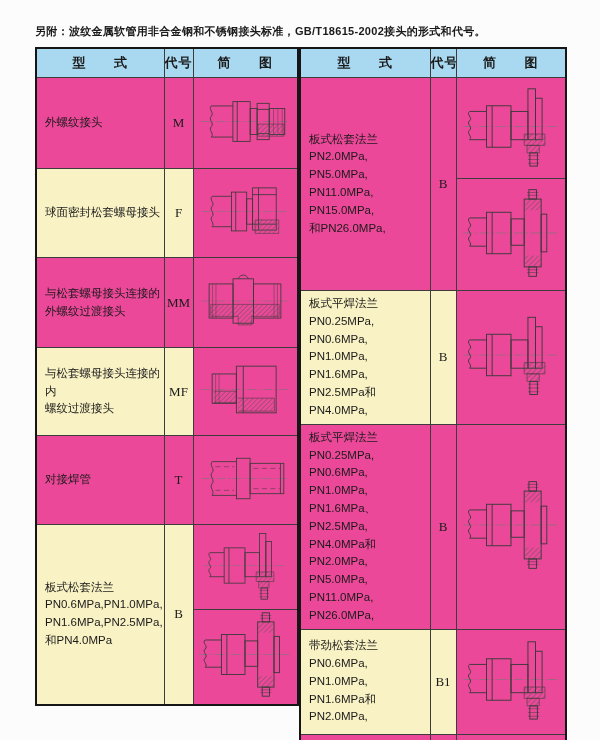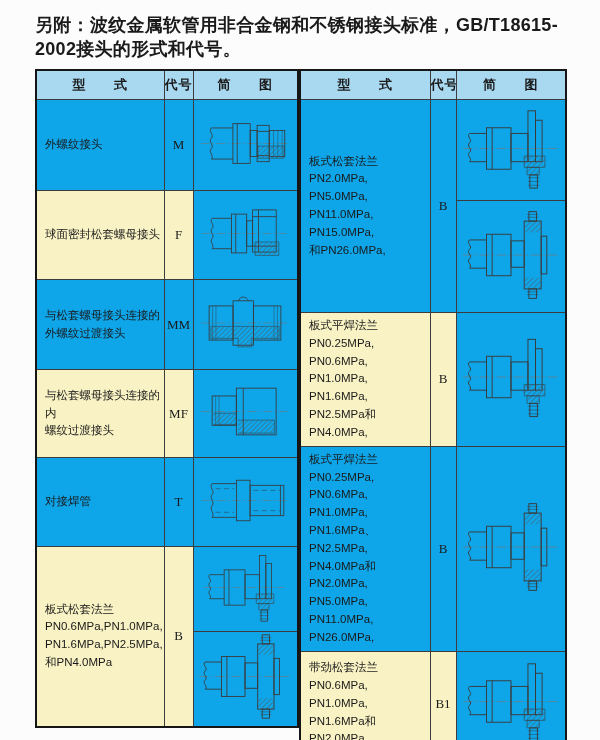--- a/index.html
+++ b/index.html
@@ -4,42 +4,42 @@
 <style>
   html,body{margin:0;padding:0;}
   body{
     width:600px;height:740px;
     background:#fcfcfc;
     font-family:"Liberation Sans",sans-serif;
     color:#1a1a1a;
     overflow:hidden;
   }
   .title{
-    margin:13px 10px 8px 35px;
-    font-size:18px;
+    margin:24px 10px 8px 35px;
+    font-size:11px;
     font-weight:bold;
     letter-spacing:0.3px;
   }
   .tables{
     display:flex;
     margin-left:35px;
     align-items:flex-start;
   }
   table{
     border-collapse:collapse;
     table-layout:fixed;
     border:2px solid #161616;
   }
   table.left-half{width:262px;border-right:2px solid #161616;}
   table.right-half{width:266px;border-left:2px solid #161616;}
   th,td{
     border:1px solid #3c3c3c;
     padding:0;
     overflow:hidden;
-    background:#0ea5e9;
+    background:#ec4899;
   }
   thead th{
     background:#a9d9f1;
     height:28px;
     font-size:13px;
     font-weight:bold;
     white-space:pre;
     letter-spacing:1px;
   }
   .type-cell{

